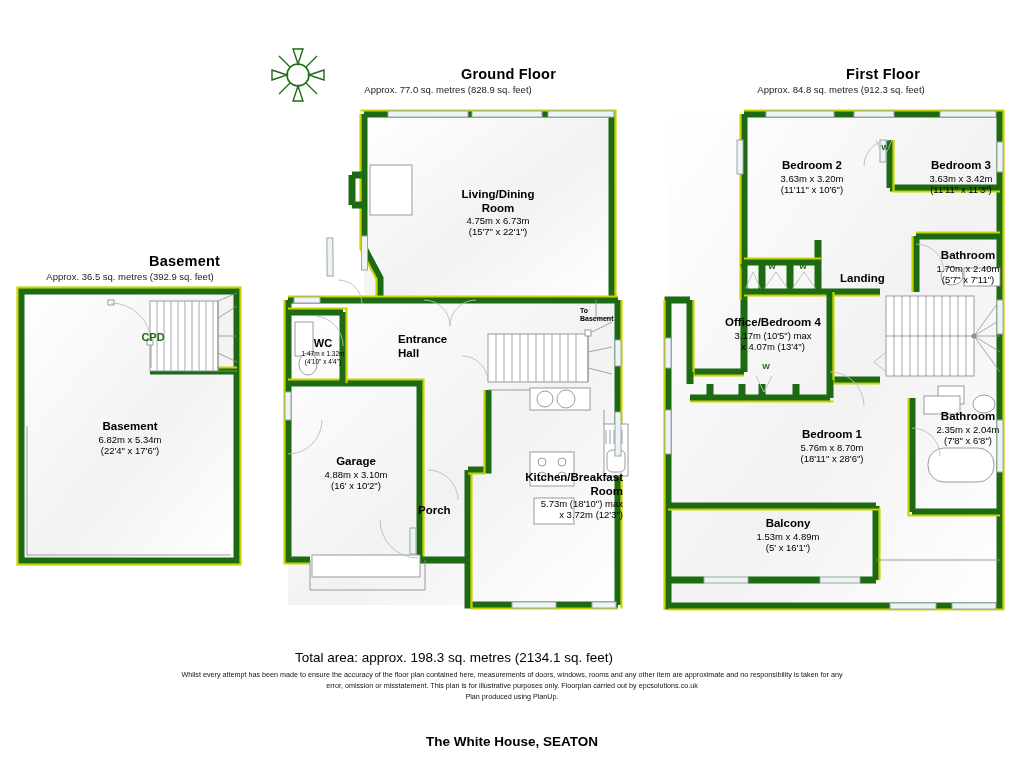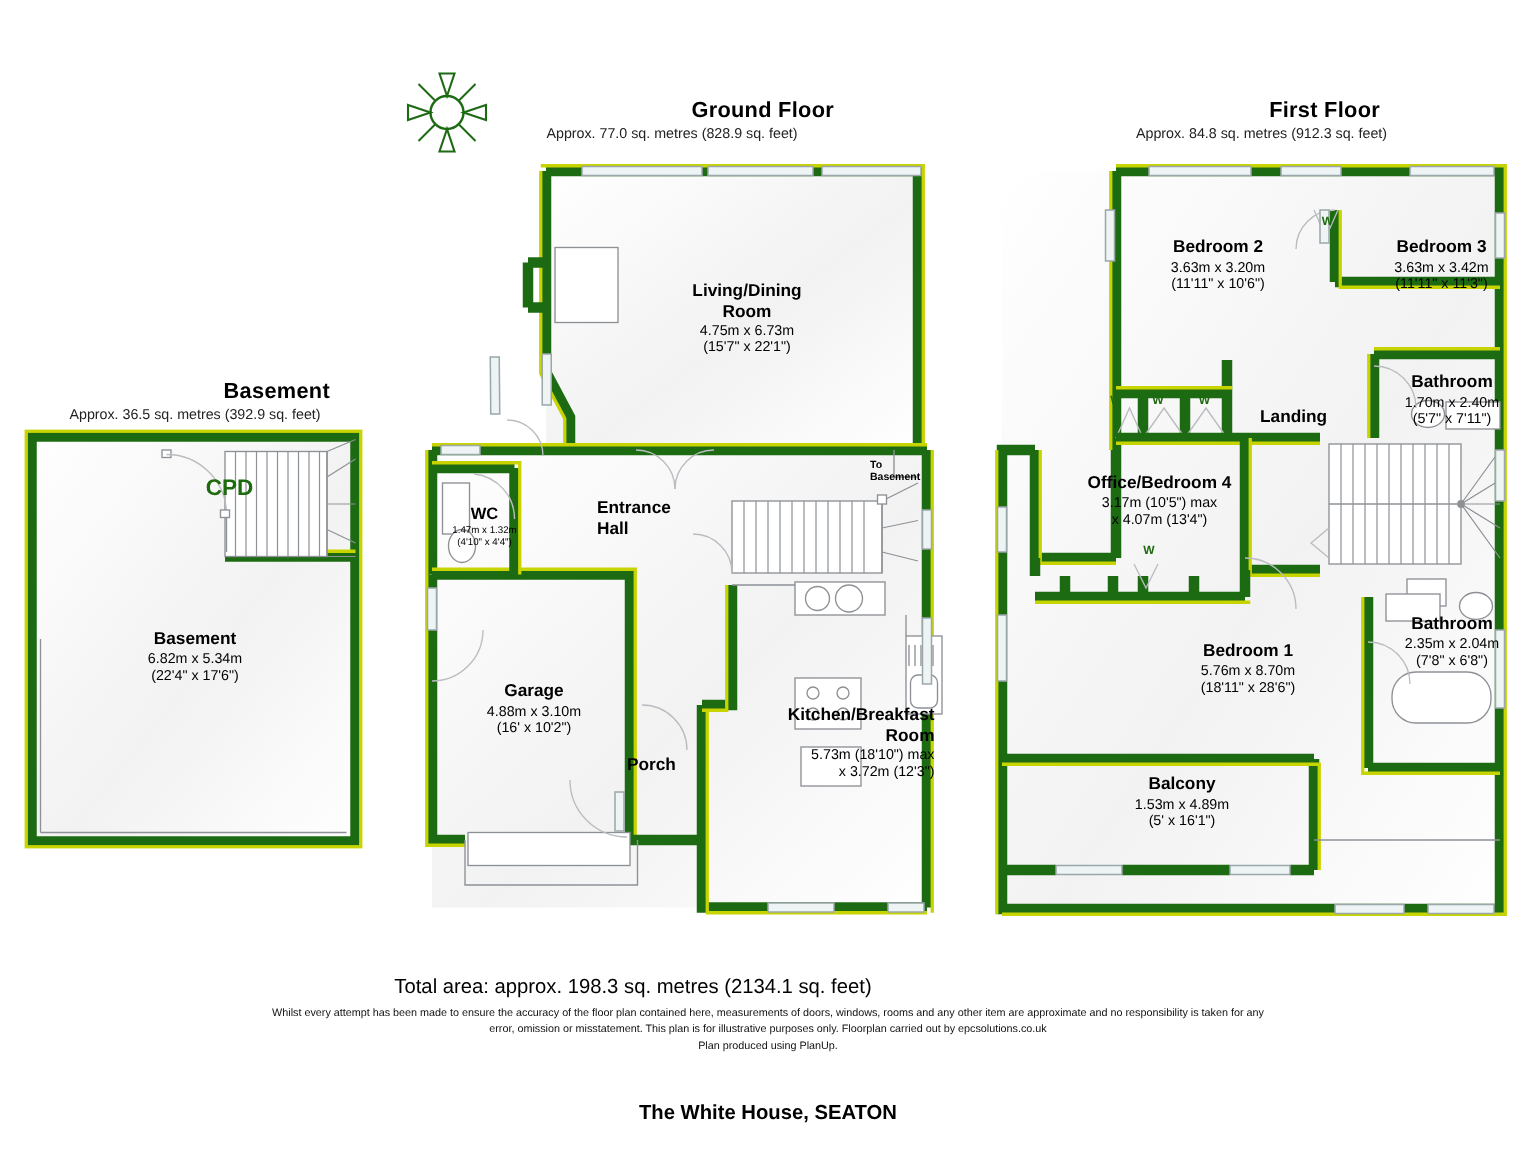--- a/index.html
+++ b/index.html
@@ -301,21 +301,21 @@
 <div class="abs sub" style="left:750px;top:84px;width:182px;">Approx. 84.8 sq. metres (912.3 sq. feet)</div>
 
 <div class="abs ttl" style="left:40px;top:253px;width:180px;">Basement</div>
 <div class="abs sub" style="left:24px;top:271px;width:212px;">Approx. 36.5 sq. metres (392.9 sq. feet)</div>
 
 <div class="abs rm" style="left:52px;top:420px;width:156px;">
   <div class="n">Basement</div>
   <div class="d">6.82m x 5.34m</div>
   <div class="d">(22'4" x 17'6")</div>
 </div>
-<div class="abs wlbl" style="left:136px;top:317px;width:34px;font-size:15px;">CPD</div>
+<div class="abs wlbl" style="left:136px;top:331px;width:34px;font-size:11px;">CPD</div>
 
 <div class="abs rm" style="left:428px;top:172px;width:140px;margin-top:16px;">
   <div class="n">Living/Dining</div>
   <div class="n">Room</div>
   <div class="d">4.75m x 6.73m</div>
   <div class="d">(15'7" x 22'1")</div>
 </div>
 
 <div class="abs lbl" style="left:398px;top:333px;width:106px;">
   <div>Entrance</div>
@@ -391,17 +391,17 @@
   <div class="d">1.53m x 4.89m</div>
   <div class="d">(5' x 16'1")</div>
 </div>
 
 <div class="abs wlbl" style="left:733px;top:262px;width:22px;">W</div>
 <div class="abs wlbl" style="left:761px;top:262px;width:22px;">W</div>
 <div class="abs wlbl" style="left:792px;top:262px;width:22px;">W</div>
 <div class="abs wlbl" style="left:874px;top:143px;width:22px;">W</div>
 <div class="abs wlbl" style="left:755px;top:362px;width:22px;">W</div>
 
-<div class="abs foot-total" style="left:0px;top:650px;width:844px;">Total area: approx. 198.3 sq. metres (2134.1 sq. feet)</div>
+<div class="abs foot-total" style="left:0px;top:650px;width:844px;padding-left:32px;">Total area: approx. 198.3 sq. metres (2134.1 sq. feet)</div>
 <div class="abs foot-dis" style="left:140px;top:670px;width:744px;">Whilst every attempt has been made to ensure the accuracy of the floor plan contained here, measurements of doors, windows, rooms and any other item are approximate and no responsibility is taken for any</div>
 <div class="abs foot-dis" style="left:140px;top:681px;width:744px;">error, omission or misstatement. This plan is for illustrative purposes only. Floorplan carried out by epcsolutions.co.uk</div>
 <div class="abs foot-dis" style="left:140px;top:692px;width:744px;">Plan produced using PlanUp.</div>
 <div class="abs foot-addr" style="left:0px;top:702px;width:1024px;">The White House, SEATON</div>
 
 </body></html>

